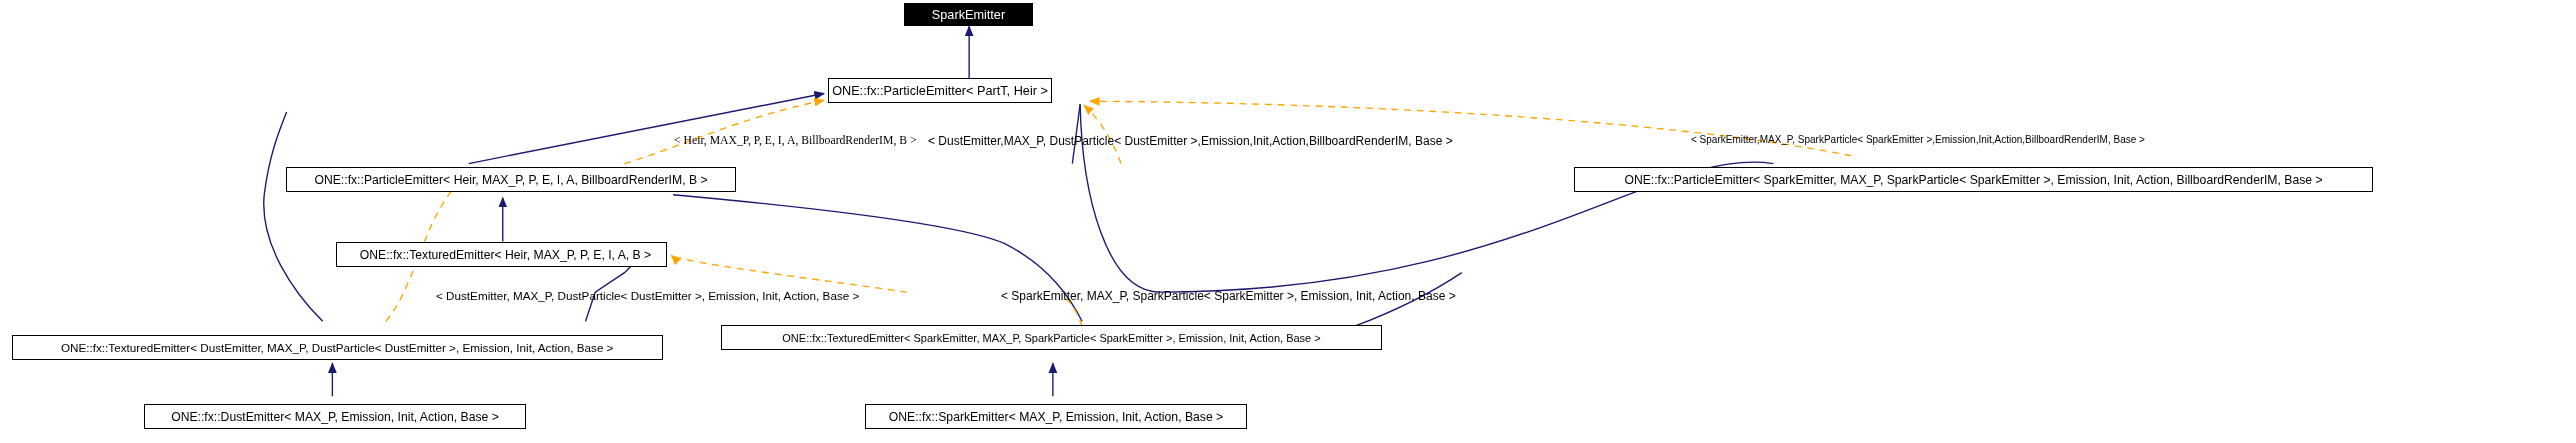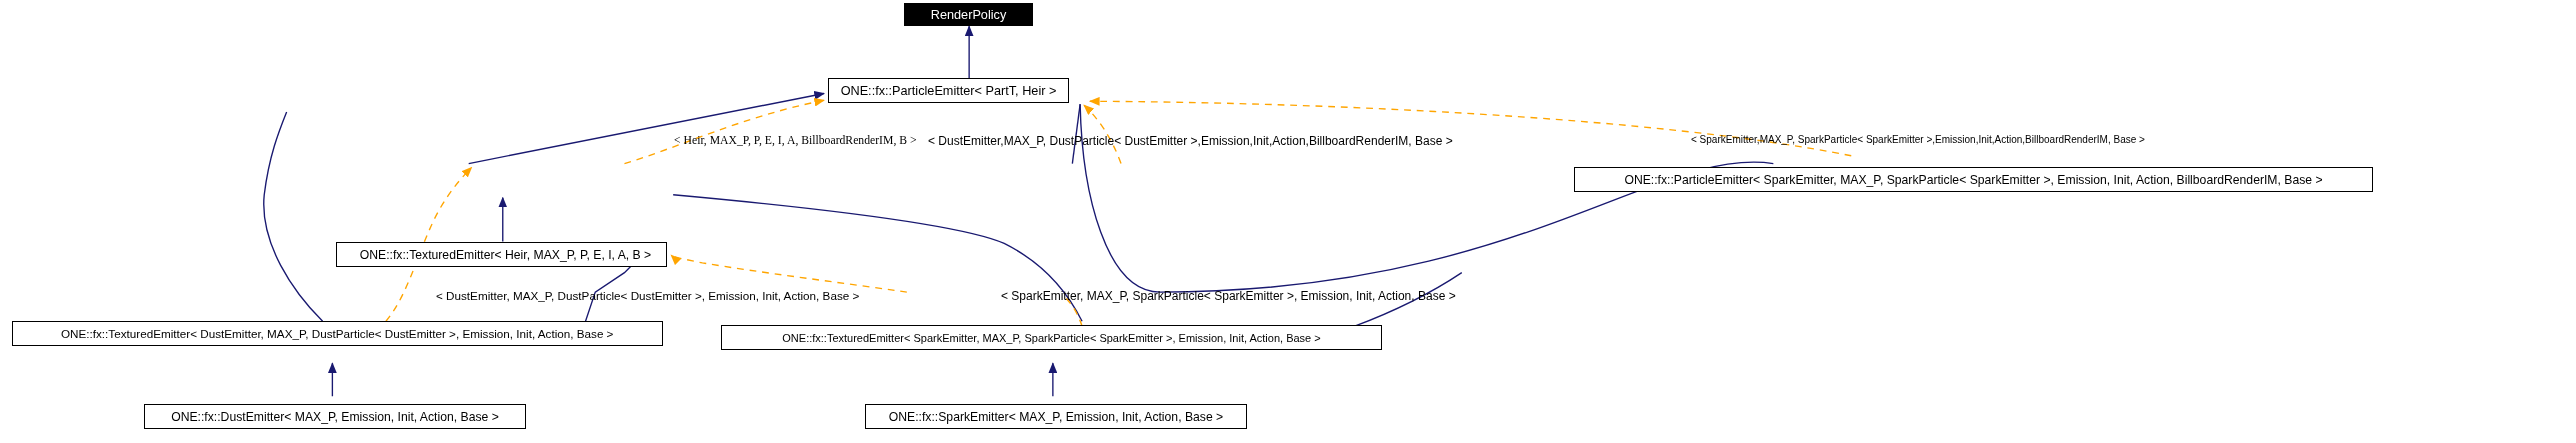--- a/index.html
+++ b/index.html
@@ -79,38 +79,41 @@
     <path d="M 395,330 C 420,300 430,250 450,215 C 460,198 470,185 483,172" stroke="#ffa500" stroke-width="1.4" stroke-dasharray="7,6" fill="none" marker-end="url(#tmpl-arrow)"></path>
     <path d="M 930,300 C 860,290 780,280 720,270 C 700,266 690,264 688,262" stroke="#ffa500" stroke-width="1.4" stroke-dasharray="7,6" fill="none" marker-end="url(#tmpl-arrow)"></path>
     <path d="M 1110,335 C 1105,320 1098,310 1090,303" stroke="#ffa500" stroke-width="1.4" stroke-dasharray="7,6" fill="none"></path>
 
     <path d="M 340,407 L 340,373" stroke="#191970" stroke-width="1.4" fill="none" marker-end="url(#inh-arrow)"></path>
 
     <path d="M 1080,407 L 1080,373" stroke="#191970" stroke-width="1.4" fill="none" marker-end="url(#inh-arrow)"></path>
   </svg>
 
   <div class="node root" style="left:904px; top:2.9px; width:129px; height:23.4px; font-size:12.7px;">
-    <span>RenderPolicy</span>
+    <span>SparkEmitter</span>
   </div>
 
-  <div class="node" style="left:828px; top:78px; width:241px; height:25px; font-size:12.7px;">
+  <div class="node" style="left:828px; top:78px; width:224px; height:25px; font-size:12.7px;">
     <span>ONE::fx::ParticleEmitter&lt; PartT, Heir &gt;</span>
   </div>
 
+  <div class="node" style="left:286px; top:167px; width:450px; height:25px; font-size:12.2px;">
+    <span>ONE::fx::ParticleEmitter&lt; Heir, MAX_P, P, E, I, A, BillboardRenderIM, B &gt;</span>
+  </div>
 
 
   <div class="node" style="left:1574px; top:167px; width:799px; height:25px; font-size:12.2px;">
     <span>ONE::fx::ParticleEmitter&lt; SparkEmitter, MAX_P, SparkParticle&lt; SparkEmitter &gt;, Emission, Init, Action, BillboardRenderIM, Base &gt;</span>
   </div>
 
   <div class="node" style="left:336px; top:242px; width:331px; height:25px; font-size:12.2px;padding-left:8px;">
     <span>ONE::fx::TexturedEmitter&lt; Heir, MAX_P, P, E, I, A, B &gt;</span>
   </div>
 
-  <div class="node" style="left:11.7px; top:321px; width:651px; height:25px; font-size:11.7px;">
+  <div class="node" style="left:11.7px; top:335px; width:651px; height:25px; font-size:11.7px;">
     <span>ONE::fx::TexturedEmitter&lt; DustEmitter, MAX_P, DustParticle&lt; DustEmitter &gt;, Emission, Init, Action, Base &gt;</span>
   </div>
 
   <div class="node" style="left:721px; top:325px; width:661px; height:25px; font-size:11px;">
     <span>ONE::fx::TexturedEmitter&lt; SparkEmitter, MAX_P, SparkParticle&lt; SparkEmitter &gt;, Emission, Init, Action, Base &gt;</span>
   </div>
 
   <div class="node" style="left:865px; top:404px; width:382px; height:25px; font-size:12.2px;">
     <span>ONE::fx::SparkEmitter&lt; MAX_P, Emission, Init, Action, Base &gt;</span>
   </div>

